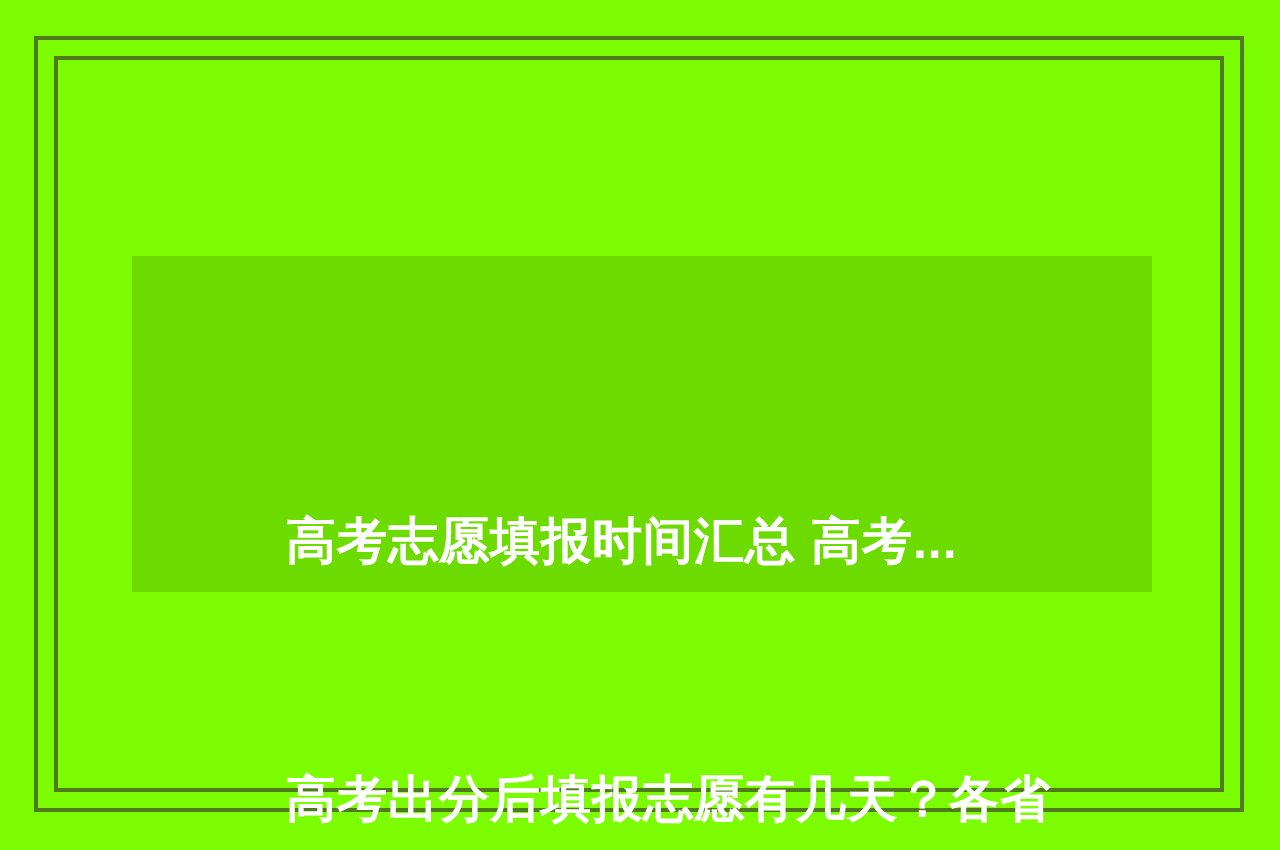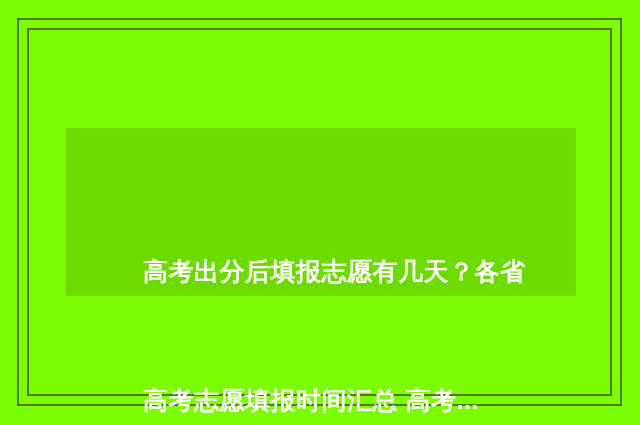--- a/index.html
+++ b/index.html
@@ -80,17 +80,17 @@
 
 <div id="canvas">
 
   <div class="frame frame-outer"></div>
 
   <div class="frame frame-inner"></div>
 
   <div class="title-panel"></div>
 
   <div class="headline">
+    <span class="headline-line">高考志愿填报时间汇总 高考...</span>
     <span class="headline-line">高考出分后填报志愿有几天？各省</span>
-    <span class="headline-line">高考志愿填报时间汇总 高考...</span>
   </div>
 
 </div>
 
 </body></html>

